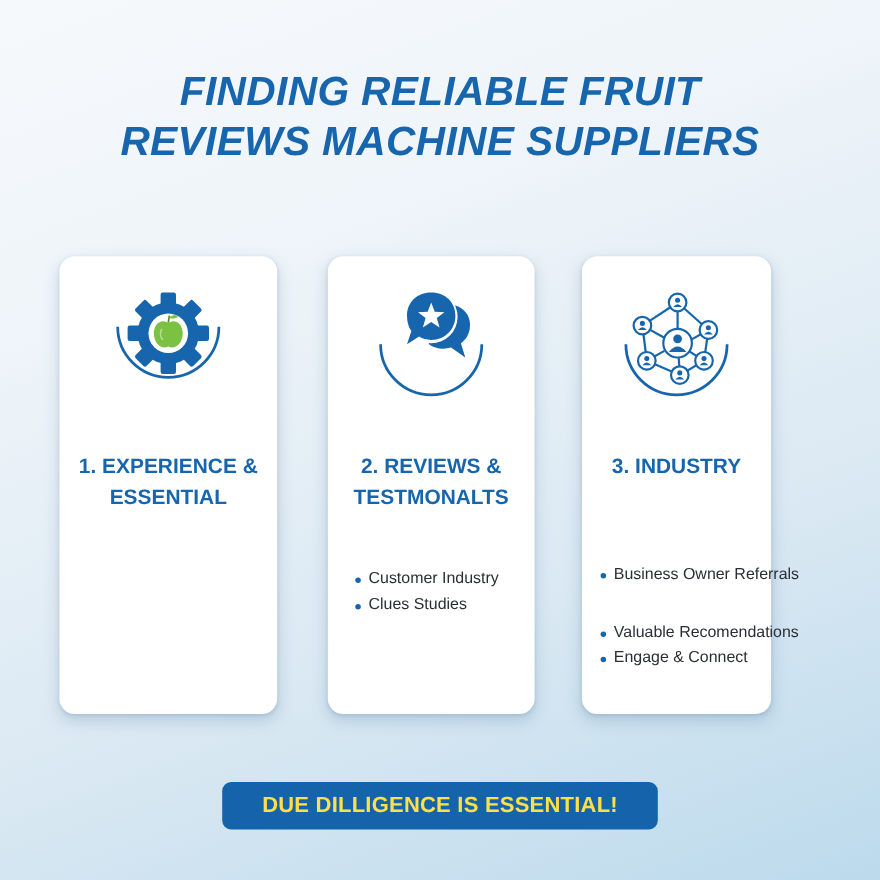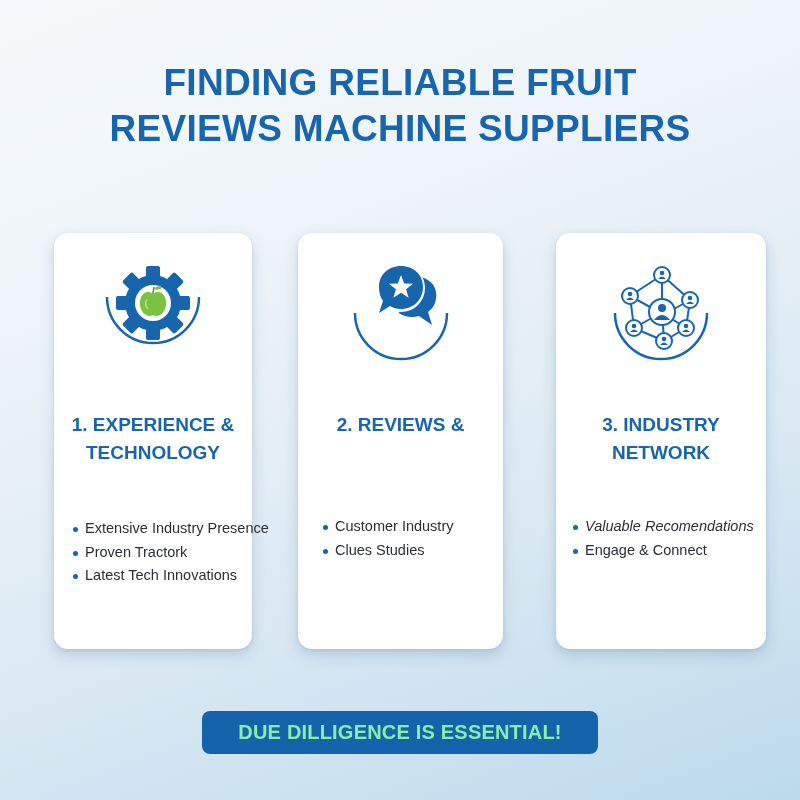--- a/index.html
+++ b/index.html
@@ -11,33 +11,34 @@
     }
     .title {
       position: absolute;
       left: 0; top: 60px; width: 800px;
       text-align: center;
       color: #1766ad;
       font-weight: bold;
       font-size: 37px;
       line-height: 46px;
       letter-spacing: 0.3px;
+      font-style: italic;
     }
     .title .line { display: block; }
     .card {
       position: absolute;
       top: 233px;
       height: 416px;
       background: #ffffff;
       border-radius: 14px;
       box-shadow: 0 6px 14px rgba(90,130,165,0.28), 0 1px 3px rgba(90,130,165,0.18);
     }
     .card-1 { left: 54px; width: 198px; }
-    .card-2 { left: 298px; width: 205px; }
-    .card-3 { left: 556px; width: 210px; padding-left: 20px; }
+    .card-2 { left: 298px; width: 188px; }
+    .card-3 { left: 529px; width: 172px; padding-left: 20px; }
     .icon-wrap {
       position: absolute;
       left: 0; top: 0; width: 100%; height: 140px;
     }
     .icon-wrap svg { position: absolute; left: 50%; transform: translateX(-50%); top: 0; }
     .card-title {
       position: absolute;
       left: 0; top: 178px; width: 100%;
       text-align: center;
       color: #1766ad;
@@ -63,28 +64,28 @@
       content: "";
       position: absolute;
       left: 1px; top: 10px;
       width: 5px; height: 5px;
       border-radius: 50%;
       background: #1766ad;
     }
     .card-1 .bullets { left: 18px; top: 284px; }
     .card-2 .bullets { left: 24px; top: 282px; }
     .card-3 .bullets { left: 16px; top: 278px; }
-    .card-3 .bullets li.gap { margin-top: 4px; font-style: italic; }
+    .card-3 .bullets li.gap { margin-top: 29px; }
     .banner {
       position: absolute;
       left: 202px; top: 711px;
       width: 396px; height: 43px;
       background: #1463ab;
       border-radius: 8px;
-      color: #86efac;
+      color: #fde047;
       font-weight: bold;
       font-size: 20px;
       line-height: 43px;
       text-align: center;
       letter-spacing: 0.2px;
     }
   </style>
 </head>
 <body>
 
@@ -115,44 +116,40 @@
         <circle cx="0" cy="0" r="18" fill="#ffffff"></circle>
         <path d="M -1 -10 C -10 -14 -14 -4 -13 2 C -12 10 -6 15 0 12 C 6 15 12 10 13 2 C 14 -4 10 -14 1 -10 Z" fill="#7cc242"></path>
         <path d="M -6 -4 C -8 0 -7 4 -5 6" fill="none" stroke="#b5e08a" stroke-width="1.5"></path>
         <path d="M 0 -10 L 1 -16" stroke="#4e8a2a" stroke-width="1.5"></path>
         <path d="M 1 -14 C 4 -18 8 -17 9 -15 C 6 -13 3 -13 1 -14 Z" fill="#7cc242"></path>
       </g>
     </svg>
   </div>
   <div class="card-title">
     <span class="line">1. EXPERIENCE &amp;</span>
-    <span class="line">TECHNOLOGY</span>
-  </div>
-  <ul class="bullets">
-    <li>Extensive Industry Presence</li>
-    <li>Proven Tractork</li>
-    <li>Latest Tech Innovations</li>
-  </ul>
+    <span class="line">ESSENTIAL</span>
+  </div>
 </div>
 
 <div class="card card-2">
   <div class="icon-wrap">
     <svg width="150" height="140" viewBox="0 0 150 140">
       <path d="M 29 80 A 46 46 0 0 0 121 80" fill="none" stroke="#1766ad" stroke-width="2.5"></path>
 
       <path d="M 70 60 C 70 48 82 42 94 44 C 106 46 112 56 110 66 C 109 72 106 76 102 79 L 106 92 L 93 83 C 86 85 78 84 73 80 Z" fill="#1766ad"></path>
 
       <circle cx="75" cy="55" r="24" fill="#ffffff"></circle>
 
       <path d="M 75 33 C 88 33 97 42 97 54 C 97 66 88 76 75 76 C 71 76 67 75 64 73 L 53 80 L 57 68 C 54 64 53 59 53 54 C 53 42 62 33 75 33 Z" fill="#1766ad"></path>
       <polygon points="75,42 78.2,50.5 87,50.8 80.1,56.2 82.6,64.7 75,59.7 67.4,64.7 69.9,56.2 63,50.8 71.8,50.5" fill="#ffffff"></polygon>
     </svg>
   </div>
   <div class="card-title">
     <span class="line">2. REVIEWS &amp;</span>
+    <span class="line">TESTMONALTS</span>
   </div>
   <ul class="bullets">
     <li>Customer Industry</li>
     <li>Clues Studies</li>
   </ul>
 </div>
 
 <div class="card card-3">
   <div class="icon-wrap">
     <svg width="150" height="140" viewBox="0 0 150 140">
@@ -195,21 +192,21 @@
           <path d="M 44 99 Q 48 94 52 99 Z"></path>
         <circle cx="44" cy="61" r="2.3"></circle>
           <path d="M 40 67 Q 44 62 48 67 Z"></path>
         <circle cx="76" cy="75" r="4"></circle>
           <path d="M 68 87 Q 76 77 84 87 Z"></path>
       </g>
     </svg>
   </div>
   <div class="card-title">
     <span class="line">3. INDUSTRY</span>
-    <span class="line">NETWORK</span>
   </div>
   <ul class="bullets">
+    <li>Business Owner Referrals</li>
     <li class="gap">Valuable Recomendations</li>
     <li>Engage &amp; Connect</li>
   </ul>
 </div>
 
 <div class="banner">DUE DILLIGENCE IS ESSENTIAL!</div>
 
 </body></html>

